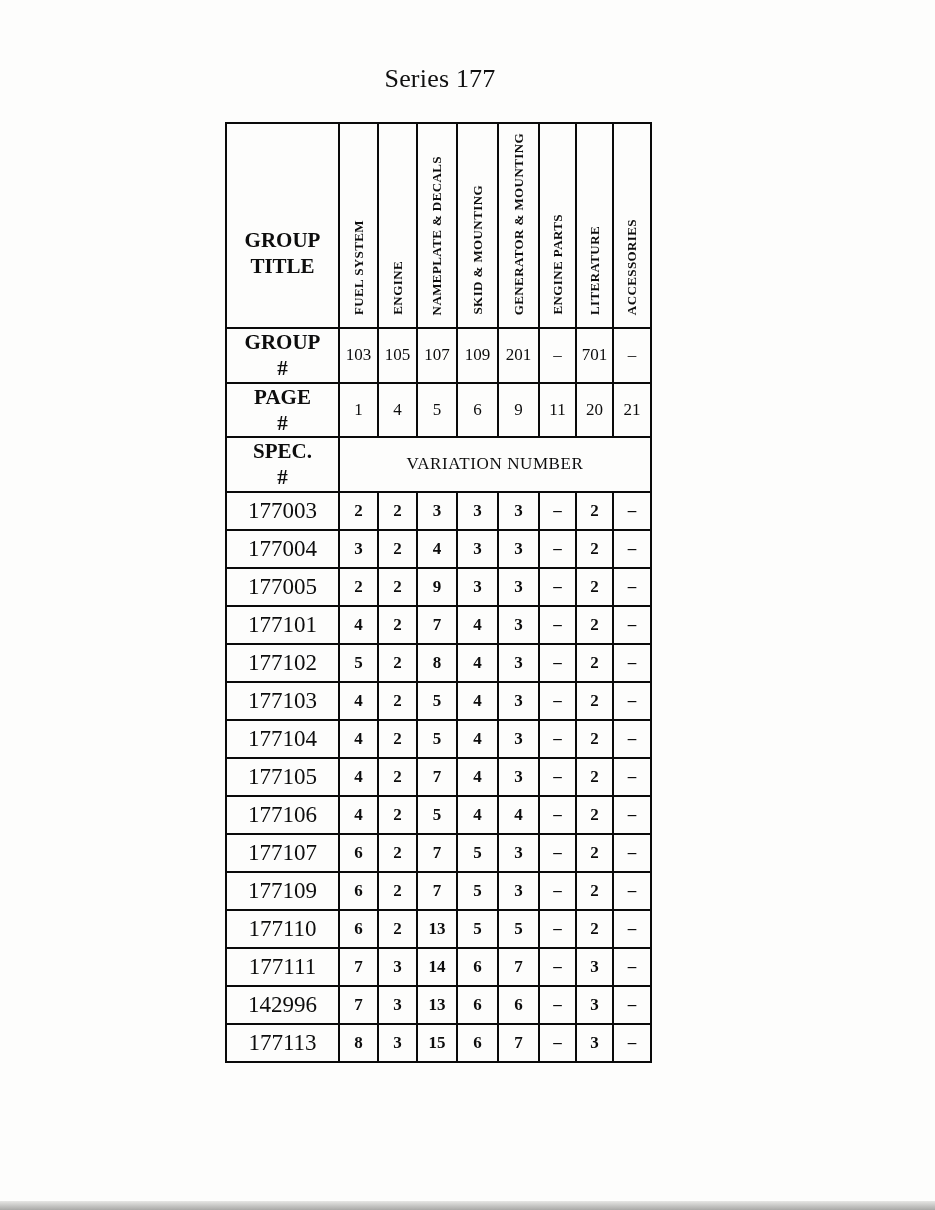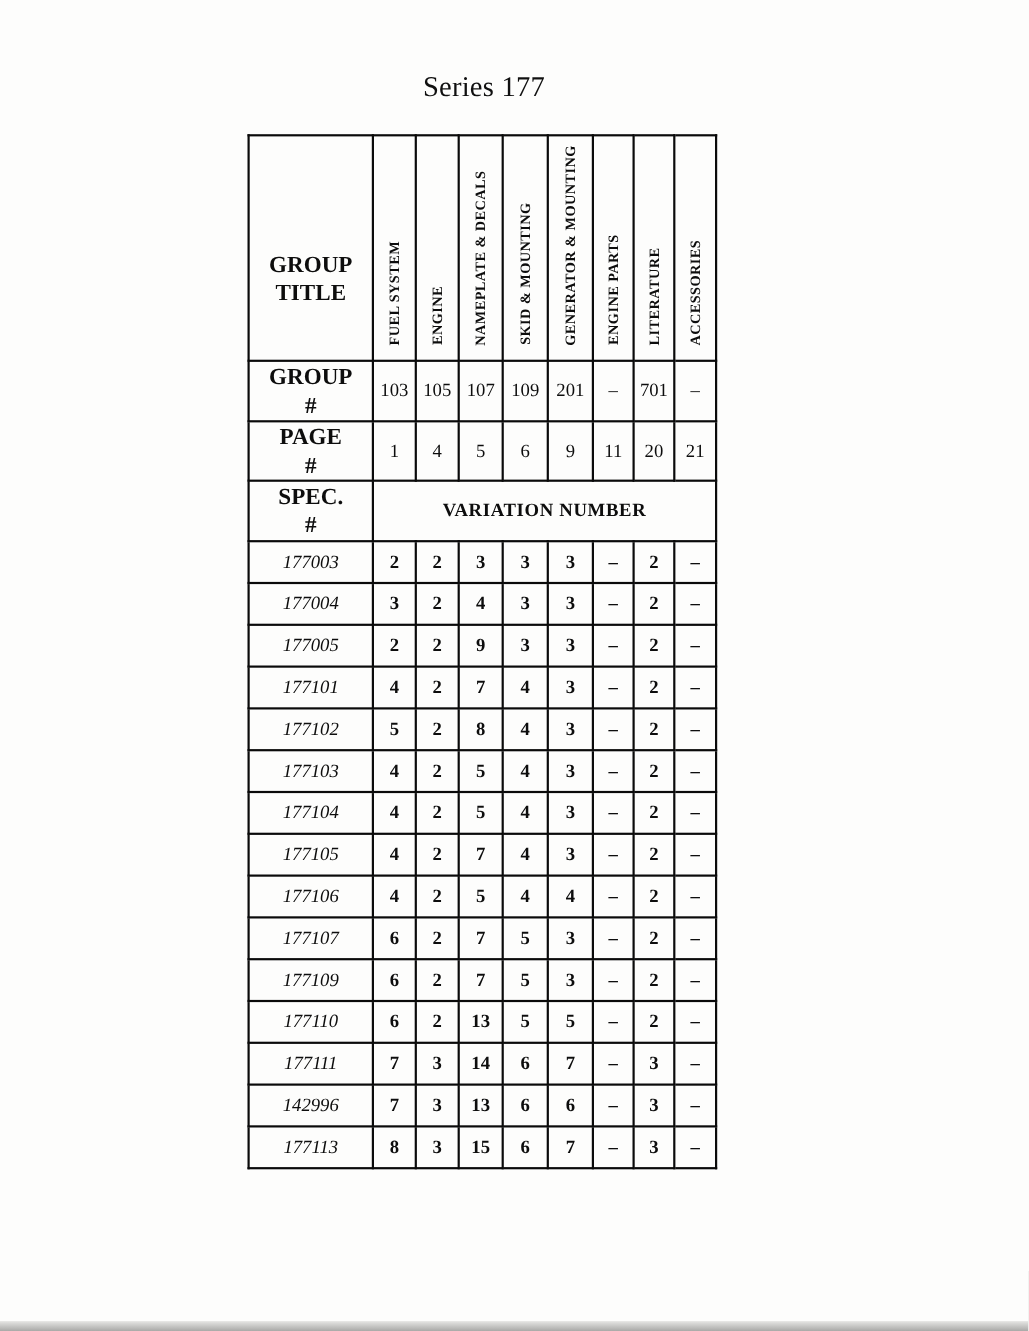--- a/index.html
+++ b/index.html
@@ -68,29 +68,28 @@
     letter-spacing: 0.4px;
     white-space: nowrap;
   }
   .num-cell {
     font-size: 17px;
     font-weight: normal;
     vertical-align: middle;
   }
   .variation-cell {
     font-size: 17px;
-    font-weight: bold;
+    font-weight: normal;
     letter-spacing: 0.6px;
     vertical-align: middle;
   }
   .spec-cell {
-    font-size: 17px;
+    font-size: 23px;
     font-weight: normal;
     vertical-align: middle;
-    font-style: italic;
   }
   .val-cell {
     font-size: 17px;
     font-weight: bold;
     vertical-align: middle;
   }
   .scan-shadow {
     position: absolute;
     left: 0;
     bottom: 0;

